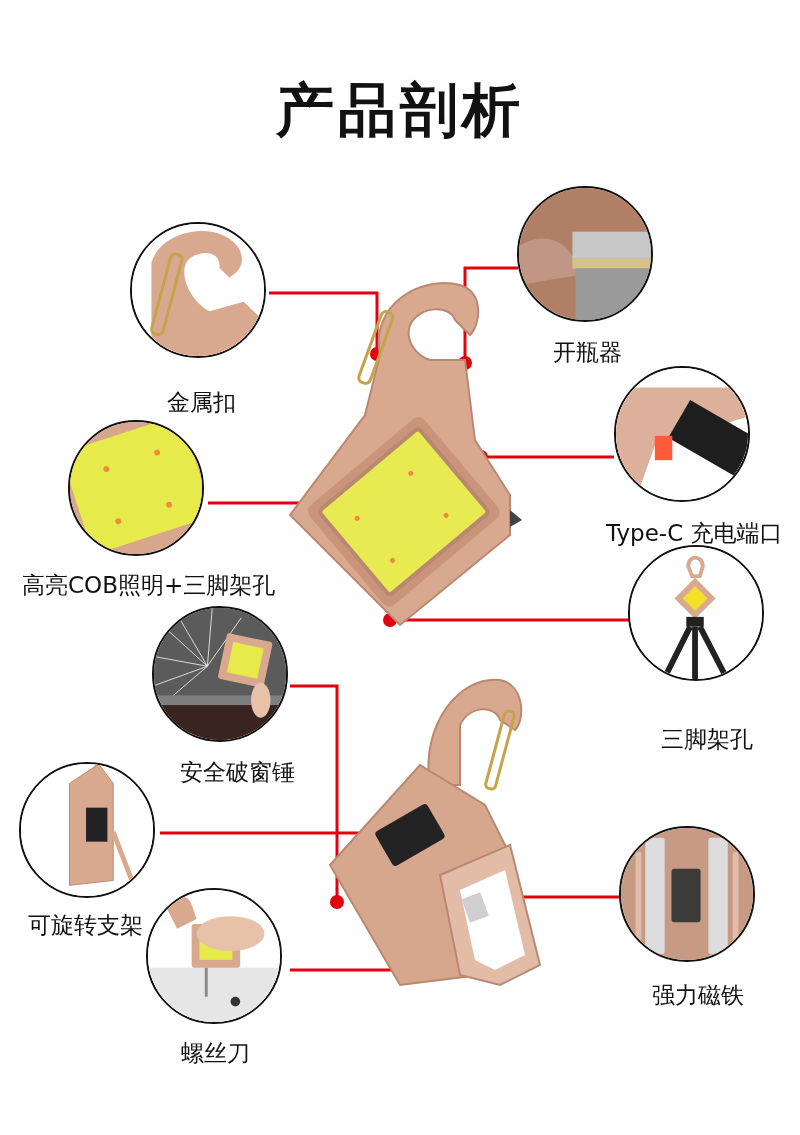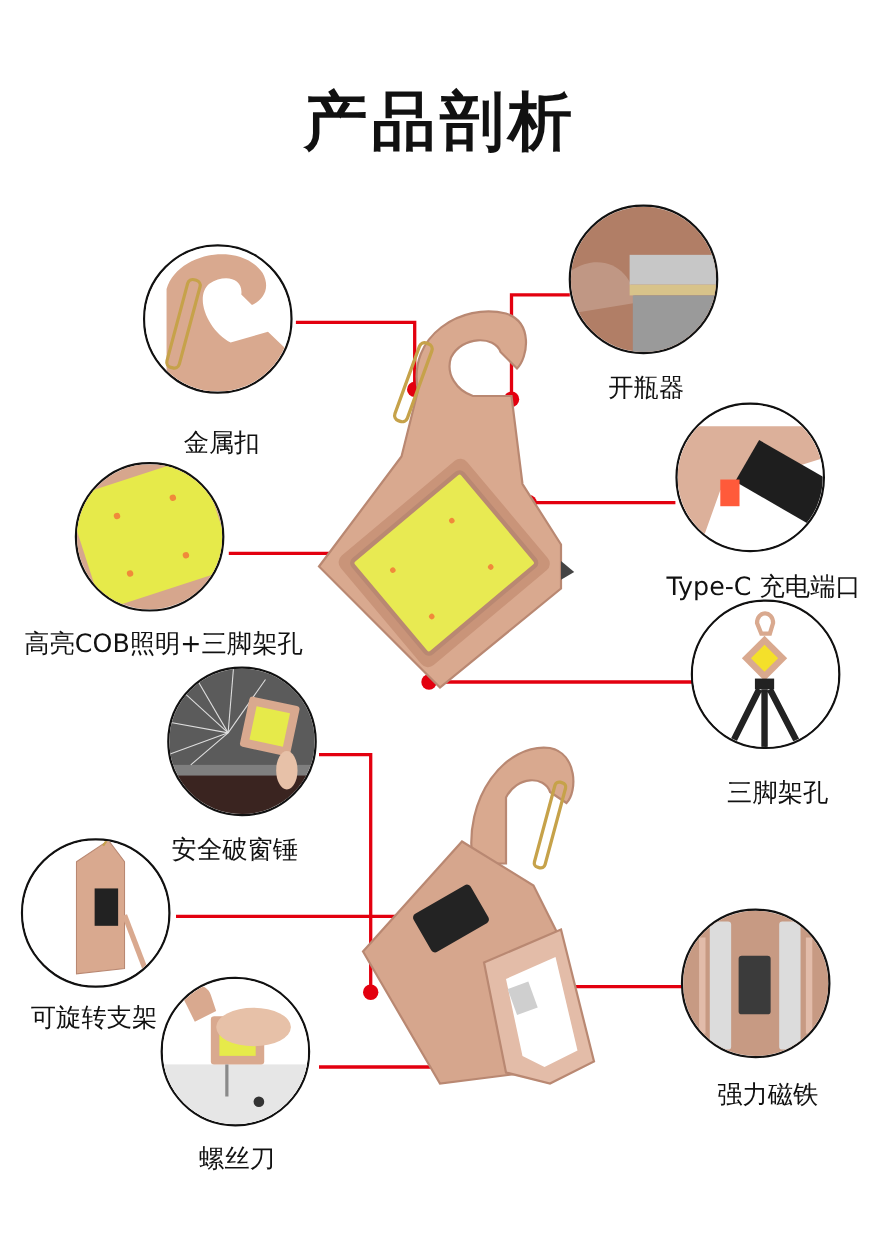--- a/index.html
+++ b/index.html
@@ -115,42 +115,42 @@
 <div class="callout" style="left:628px;top:545px;">
   <svg viewBox="0 0 136 136">
     <rect width="136" height="136" fill="#ffffff"></rect>
     <path d="M60,20 C60,8 75,8 75,20 L72,30 L64,30 Z" fill="none" stroke="#d9a98f" stroke-width="4"></path>
     <rect x="52" y="38" width="30" height="30" fill="#d9a98f" transform="rotate(45 67 53)"></rect>
     <rect x="58" y="44" width="18" height="18" fill="#f4e02a" transform="rotate(45 67 53)"></rect>
     <rect x="58" y="72" width="18" height="10" fill="#222"></rect>
     <path d="M62,82 L35,136 M67,82 L67,136 M72,82 L100,136" stroke="#222" stroke-width="6"></path>
   </svg>
 </div>
-<div class="label" style="left:661px;top:705px;">三脚架孔</div>
+<div class="label" style="left:661px;top:724px;">三脚架孔</div>
 
 <div class="callout" style="left:152px;top:606px;">
   <svg viewBox="0 0 136 136">
     <rect width="136" height="136" fill="#7f7f7f"></rect>
     <rect x="0" y="0" width="136" height="90" fill="#5b5b5b"></rect>
     <g stroke="#ffffff" stroke-width="1" opacity="0.8">
       <line x1="55" y1="60" x2="0" y2="10"></line>
         <line x1="55" y1="60" x2="20" y2="0"></line>
       <line x1="55" y1="60" x2="0" y2="50"></line>
         <line x1="55" y1="60" x2="0" y2="80"></line>
       <line x1="55" y1="60" x2="60" y2="0"></line>
         <line x1="55" y1="60" x2="90" y2="10"></line>
       <line x1="55" y1="60" x2="20" y2="90"></line>
     </g>
     <rect x="0" y="100" width="136" height="36" fill="#3a2420"></rect>
     <rect x="70" y="30" width="48" height="48" rx="3" fill="#d9a98f" transform="rotate(12 94 54)"></rect>
     <rect x="78" y="38" width="32" height="32" fill="#e6ea4a" transform="rotate(12 94 54)"></rect>
     <ellipse cx="110" cy="95" rx="10" ry="18" fill="#e7c1a8"></ellipse>
   </svg>
 </div>
-<div class="label" style="left:156px;top:757px;">安全破窗锤</div>
+<div class="label" style="left:180px;top:757px;">安全破窗锤</div>
 
 <div class="callout" style="left:19px;top:762px;">
   <svg viewBox="0 0 136 136">
     <rect width="136" height="136" fill="#ffffff"></rect>
     <path d="M50,20 L80,0 L95,20 L95,120 L50,125 Z" fill="#d9a98f" stroke="#b98872"></path>
     <rect x="67" y="45" width="22" height="35" fill="#222"></rect>
     <line x1="95" y1="70" x2="118" y2="130" stroke="#d9a98f" stroke-width="5"></line>
     <line x1="75" y1="5" x2="85" y2="-10" stroke="#c6a24a" stroke-width="2"></line>
   </svg>
 </div>

